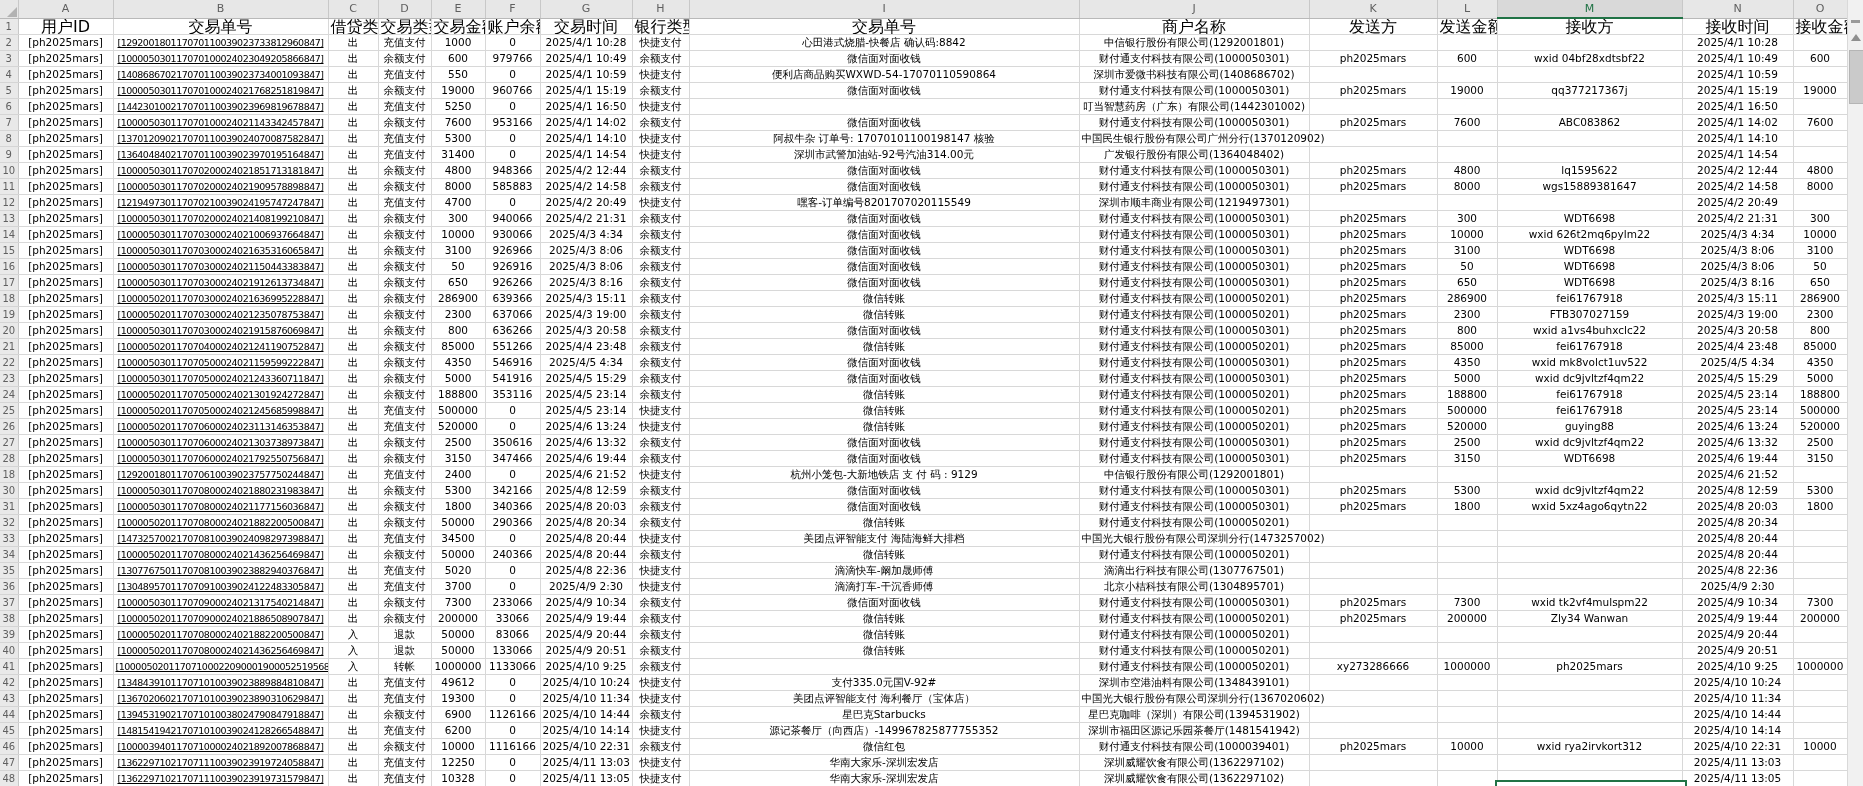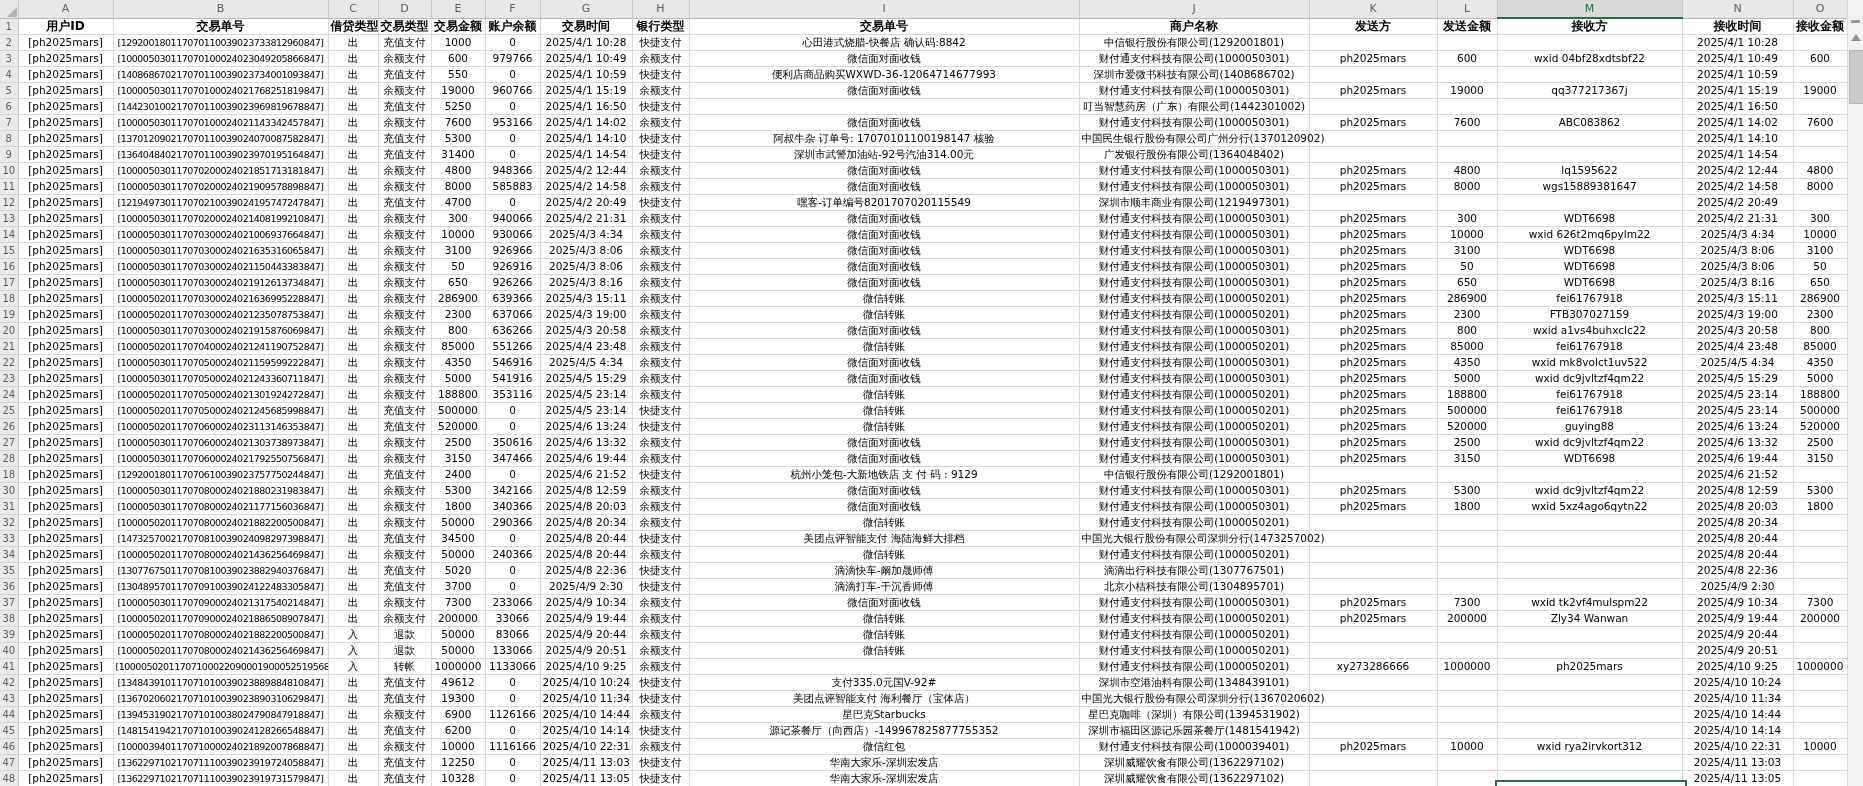--- a/index.html
+++ b/index.html
@@ -20,22 +20,22 @@
   tr.letters th.selcol{color:#217346;background:#d9d9d9;border-bottom:2px solid #217346;}
   th.corner{position:relative;background:#e7e7e7;border-right:1px solid #c8c8c8;border-bottom:1px solid #b9b9b9;}
   th.corner .tri{position:absolute;right:1px;bottom:1px;width:0;height:0;
     border-left:10px solid transparent;border-bottom:10px solid #b2b2b2;}
   
   td.g{background:#e9e9e9;color:#606060;font-size:10px;text-align:center;
        border-right:1px solid #c8c8c8;border-bottom:1px solid #d5d5d5;}
   
   td.d{font-size:10.5px;color:#000;text-align:center;
        border-right:1px solid #d8d8d8;border-bottom:1px solid #d8d8d8;}
-  tr.hdr td.d{font-size:12px;font-weight:bold;}
-  td.bnum{font-size:9.5px;letter-spacing:-0.5px;}
+  tr.hdr td.d{font-size:16px;}
+  td.bnum{font-size:9.5px;letter-spacing:-0.5px;text-decoration:underline;}
   td.jcell{overflow:visible;}
   
   #sel{position:absolute;left:1495px;top:780px;width:188px;height:18px;
        border:2px solid #217346;background:#ffffff;}
   
   #vscroll{position:absolute;left:1847px;top:0;width:16px;height:786px;
            background:#f1f1f1;border-left:1px solid #d9d9d9;}
   #vscroll .split{position:absolute;top:20px;left:3px;width:9px;height:3px;background:#9a9a9a;}
   #vscroll .up{position:absolute;top:34px;left:3px;width:0;height:0;
     border-left:5px solid transparent;border-right:5px solid transparent;border-bottom:7px solid #8f8f8f;}
@@ -143,21 +143,21 @@
         <tr>
           <td class="g">4</td>
           <td class="d">[ph2025mars]</td>
           <td class="d bnum">[140868670217070110039023734001093847]</td>
           <td class="d">出</td>
           <td class="d">充值支付</td>
           <td class="d">550</td>
           <td class="d">0</td>
           <td class="d">2025/4/1 10:59</td>
           <td class="d">快捷支付</td>
-          <td class="d">便利店商品购买WXWD-36-12064714677993</td>
+          <td class="d">便利店商品购买WXWD-54-17070110590864</td>
           <td class="d jcell">深圳市爱微书科技有限公司(1408686702)</td>
           <td class="d"></td>
           <td class="d"></td>
           <td class="d"></td>
           <td class="d">2025/4/1 10:59</td>
           <td class="d"></td>
         </tr>
         <tr>
           <td class="g">5</td>
           <td class="d">[ph2025mars]</td>

